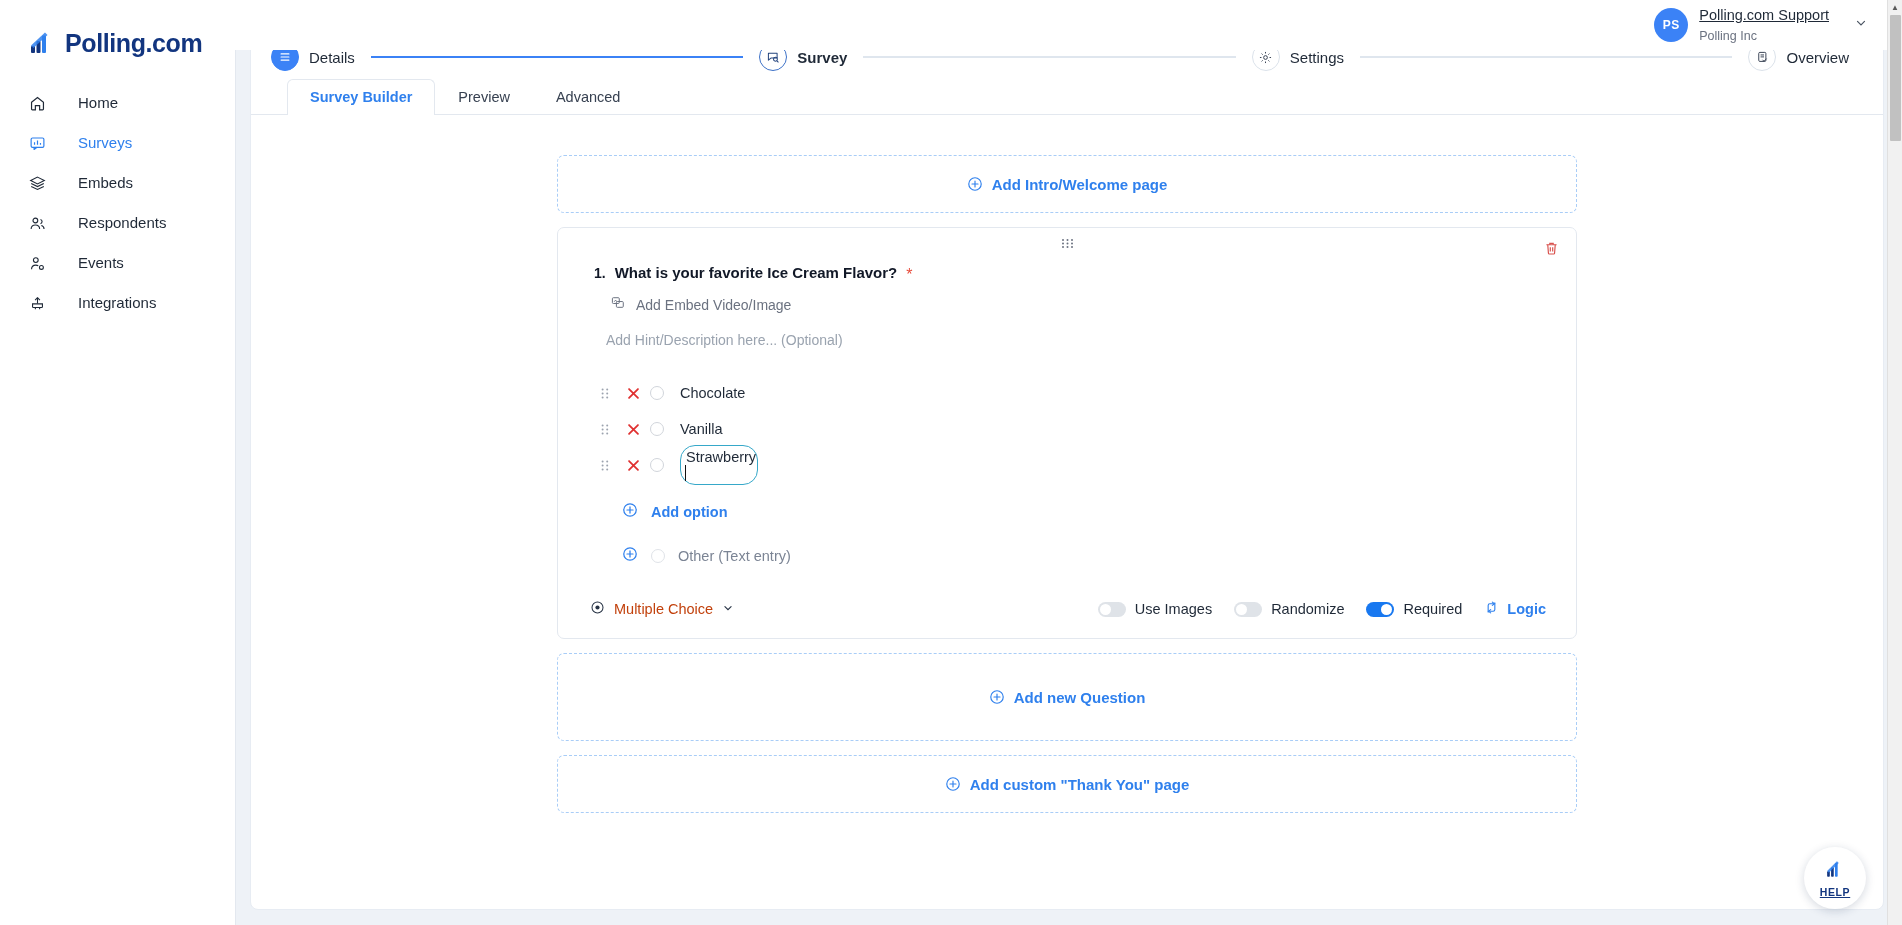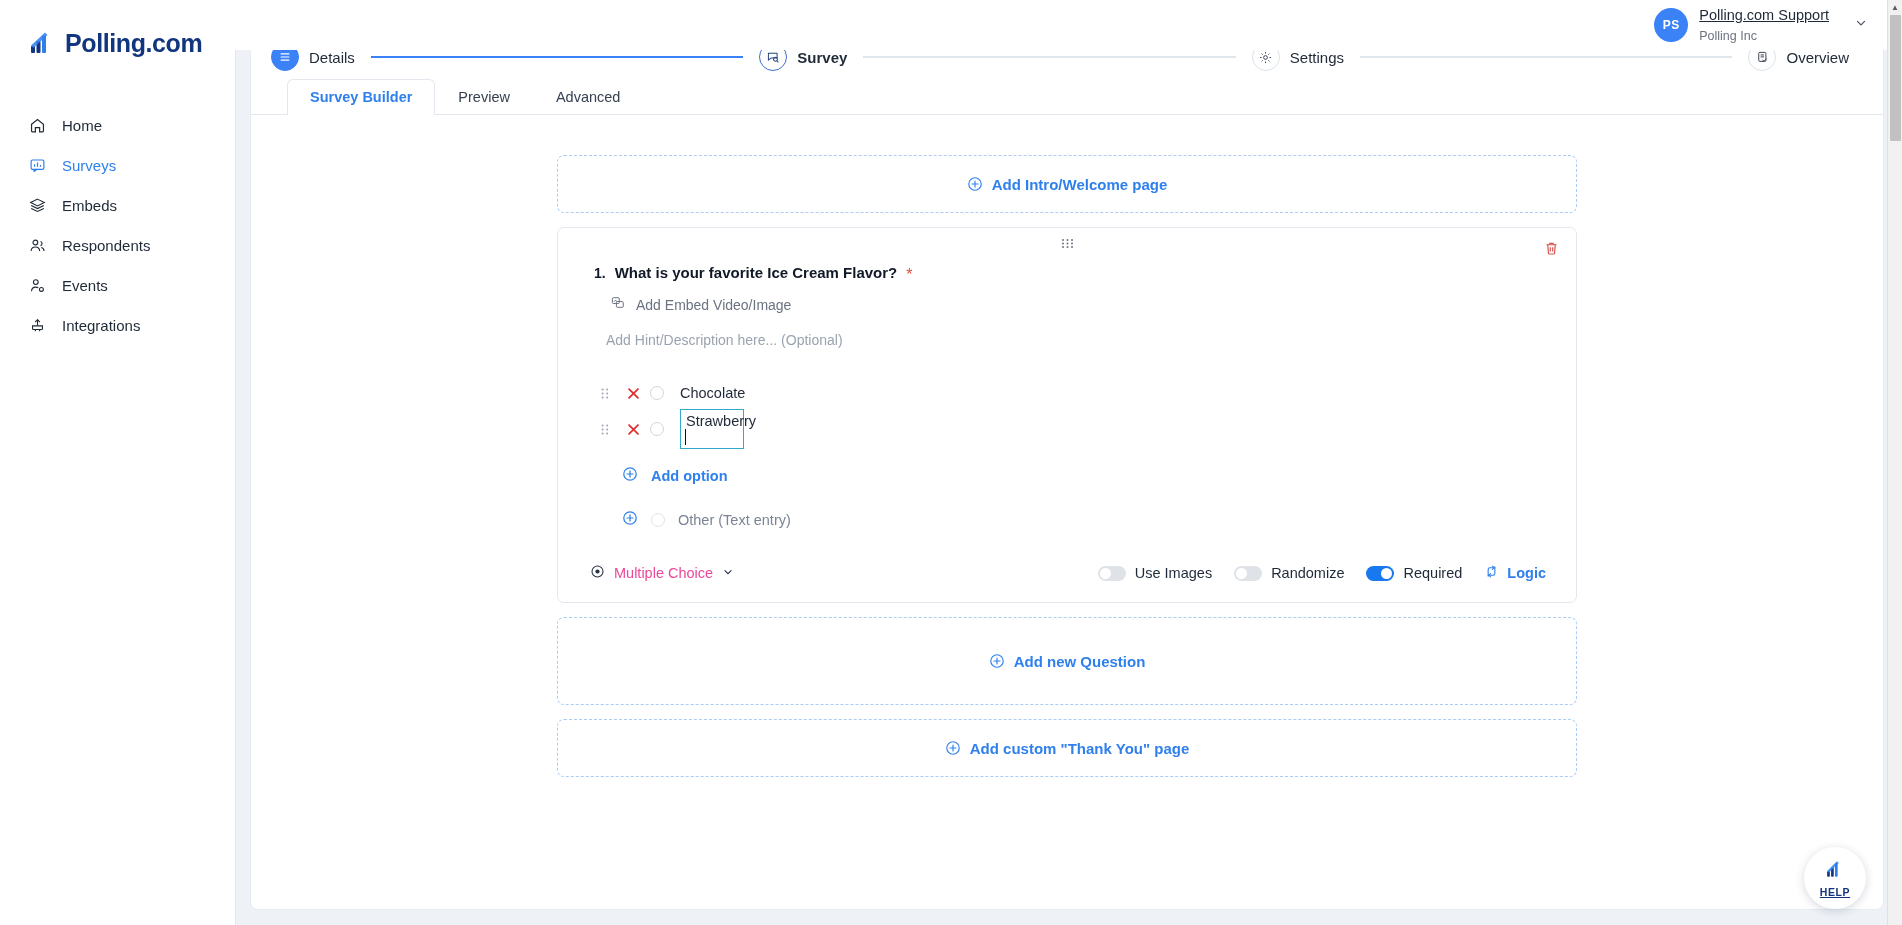--- a/index.html
+++ b/index.html
@@ -19,21 +19,21 @@
     border-right: 1px solid #e3e8ef;
     display: flex; flex-direction: column;
     flex: 0 0 236px;
     position: relative;
   }
   .brand { display: flex; align-items: center; gap: 9px; padding: 22px 0 0 28px; height: 64px; }
   .brand-logo { width: 28px; height: 28px; flex: 0 0 28px; position: relative; }
   .brand-name { font-size: 25px; font-weight: bold; color: #12357f; letter-spacing: -0.4px; }
   .nav { margin-top: 30px; display: flex; flex-direction: column; }
   .nav-item {
-    display: flex; align-items: flex-end; gap: 16px;
+    display: flex; align-items: flex-start; gap: 32px;
     height: 40px; padding-left: 28px; cursor: pointer;
     font-size: 15px; color: #1f2937;
   }
   .nav-item.active { color: #2f80ed; }
   .nav-item .ico { width: 18px; height: 18px; flex: 0 0 18px; display: flex; align-items: center; justify-content: center; }
   .nav-item .ico svg { display: block; }
   .help-block {
     position: absolute; left: 0; bottom: 8px; width: 100%;
     text-align: center; font-size: 14px; color: #1f2937; line-height: 1.6;
   }
@@ -139,39 +139,39 @@
   .opt-drag { width: 22px; color: #9ca3af; font-size: 10px; letter-spacing: 1px; cursor: grab; display:flex; align-items:center; justify-content:center;}
   .opt-del { width: 34px; display: flex; align-items: center; justify-content: center; color: #e03131; cursor: pointer; }
   .opt-radio {
     width: 14px; height: 14px; border-radius: 50%; border: 1.4px solid #d1d5db;
     flex: 0 0 14px; margin-right: 16px; background: #fff;
   }
   .opt-label { font-size: 14.5px; color: #1f2937; }
   .opt-input {
     font-family: "Liberation Sans", sans-serif;
     font-size: 14.5px; color: #1f2937;
-    border: 1.5px solid #36a8c9; border-radius: 0;
-    padding: 3px 5px; width: 64px; outline: none; background: #fff;
+    border: 1.5px solid #36a8c9; border-radius: 15px;
+    padding: 3px 5px; width: 78px; outline: none; background: #fff;
   }
   .caretbar {
     display: inline-block; width: 1px; height: 16px; background: #111;
     margin-left: -1px; vertical-align: -3px;
   }
 
   .addopt-row { display: flex; align-items: center; gap: 13px; margin-top: 22px; padding-left: 28px; cursor: pointer; }
   .addopt-label { color: #2f80ed; font-size: 14.5px; font-weight: bold; }
   .other-row { display: flex; align-items: center; gap: 13px; margin-top: 24px; padding-left: 28px; cursor: pointer; }
   .other-radio { width: 14px; height: 14px; border-radius: 50%; border: 1.4px solid #dfe3e8; flex: 0 0 14px; }
   .other-label { color: #7b8494; font-size: 14.5px; }
 
   .qfooter {
     display: flex; align-items: center; justify-content: space-between;
     margin-top: 34px; padding: 0 30px 0 32px;
   }
-  .qtype { display: flex; align-items: center; gap: 9px; font-size: 14.5px; color: #ec4899; cursor: pointer; }
+  .qtype { display: flex; align-items: center; gap: 9px; font-size: 14.5px; color: #c2410c; cursor: pointer; }
   .qtools { display: flex; align-items: center; gap: 22px; }
   .toggle-wrap { display: flex; align-items: center; gap: 9px; cursor: pointer; }
   .toggle {
     width: 28px; height: 15px; border-radius: 8px; background: #dfe3e8; position: relative; flex: 0 0 28px;
   }
   .toggle.on { background: #1878f0; }
   .toggle .knob {
     position: absolute; top: 2px; left: 2px; width: 11px; height: 11px;
     border-radius: 50%; background: #fff;
   }
@@ -428,20 +428,39 @@
                   </span>
                   <span class="opt-del">
                     <svg width="13" height="13" viewBox="0 0 14 14" stroke="#e03131" stroke-width="1.9" stroke-linecap="round">
                       <path d="M2.2 2.2 L11.8 11.8M11.8 2.2 L2.2 11.8"></path>
                     </svg>
                   </span>
                   <span class="opt-radio"></span>
                   <span class="opt-label">Chocolate</span>
                 </div>
 
+                <div class="opt-row">
+                  <span class="opt-drag">
+                    <svg width="8" height="11" viewBox="0 0 8 11" fill="#9ca3af">
+                      <circle cx="1.6" cy="1.6" r="1"></circle>
+                        <circle cx="6.2" cy="1.6" r="1"></circle>
+                      <circle cx="1.6" cy="5.5" r="1"></circle>
+                        <circle cx="6.2" cy="5.5" r="1"></circle>
+                      <circle cx="1.6" cy="9.4" r="1"></circle>
+                        <circle cx="6.2" cy="9.4" r="1"></circle>
+                    </svg>
+                  </span>
+                  <span class="opt-del">
+                    <svg width="13" height="13" viewBox="0 0 14 14" stroke="#e03131" stroke-width="1.9" stroke-linecap="round">
+                      <path d="M2.2 2.2 L11.8 11.8M11.8 2.2 L2.2 11.8"></path>
+                    </svg>
+                  </span>
+                  <span class="opt-radio"></span>
+                  <span class="opt-label">Vanilla</span>
+                </div>
 
                 <div class="opt-row">
                   <span class="opt-drag">
                     <svg width="8" height="11" viewBox="0 0 8 11" fill="#9ca3af">
                       <circle cx="1.6" cy="1.6" r="1"></circle>
                         <circle cx="6.2" cy="1.6" r="1"></circle>
                       <circle cx="1.6" cy="5.5" r="1"></circle>
                         <circle cx="6.2" cy="5.5" r="1"></circle>
                       <circle cx="1.6" cy="9.4" r="1"></circle>
                         <circle cx="6.2" cy="9.4" r="1"></circle>

